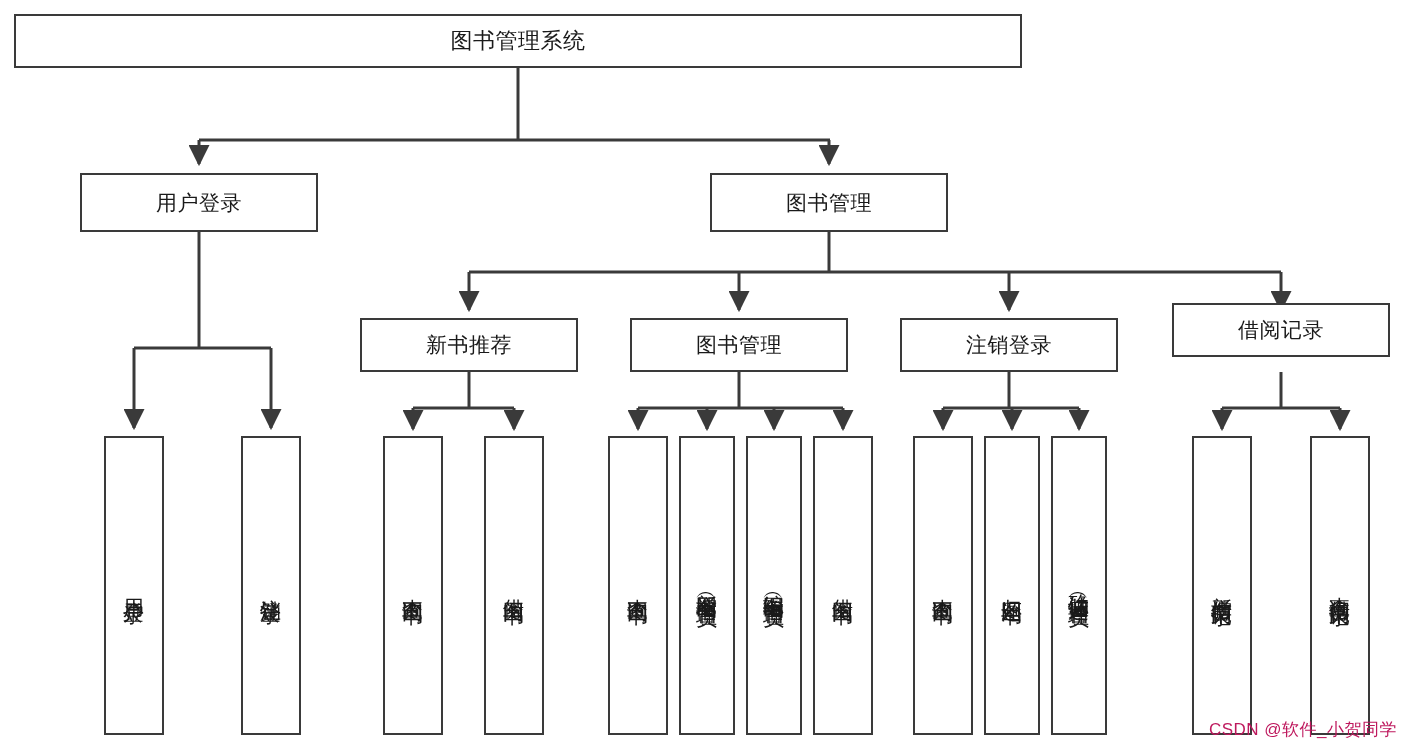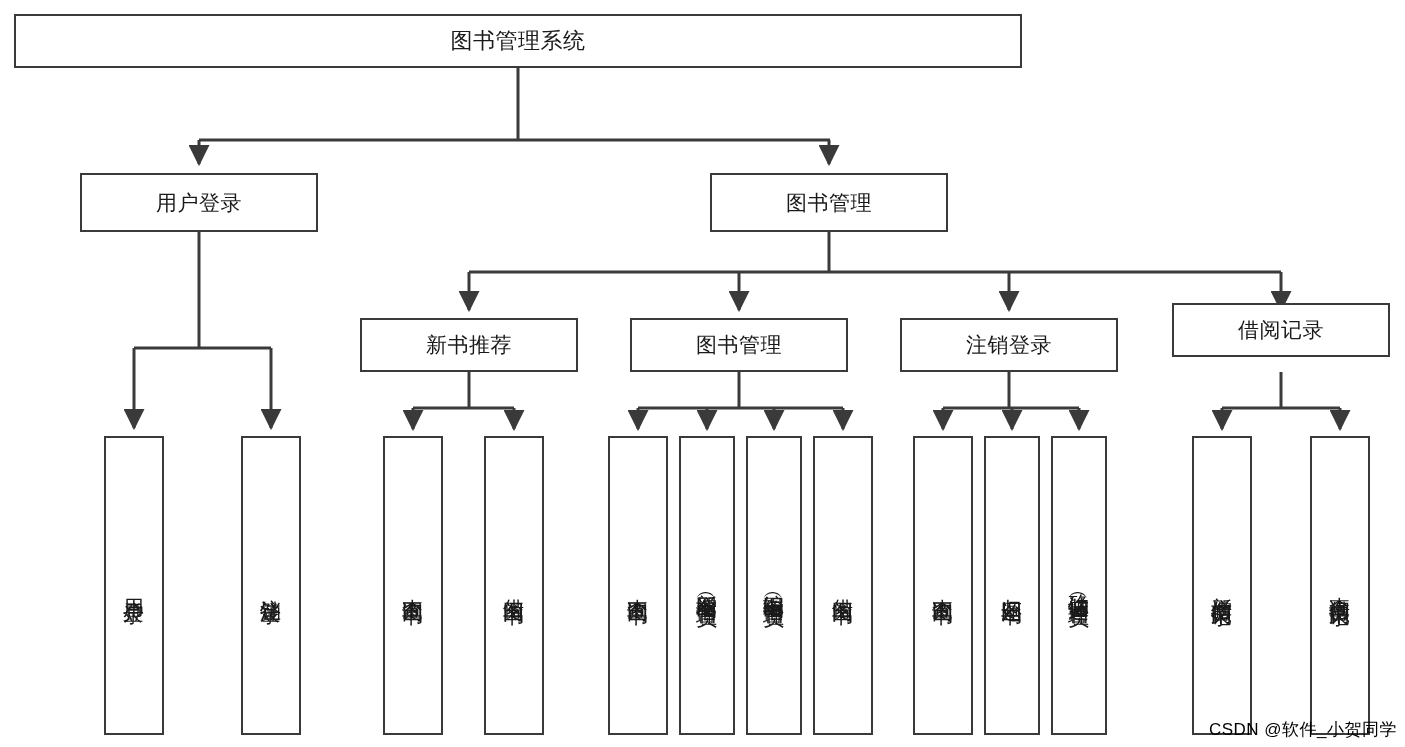--- a/index.html
+++ b/index.html
@@ -53,21 +53,21 @@
     white-space: nowrap;
   }
   .node.root {
     font-size: 22px;
   }
   #watermark {
     position: absolute;
     right: 8px;
     bottom: 6px;
     font-size: 17px;
-    color: #000000;
+    color: #be185d;
     letter-spacing: 0.5px;
     z-index: 5;
     white-space: nowrap;
   }
 </style>
 </head>
 <body>
 
 <div id="canvas">
 

